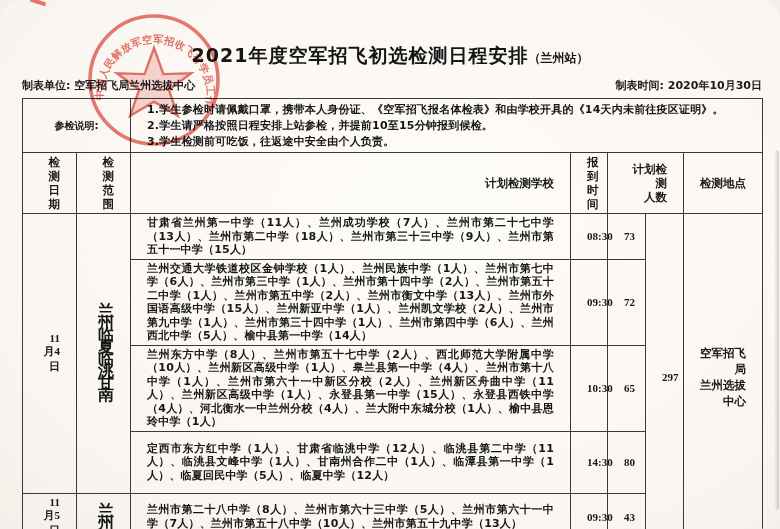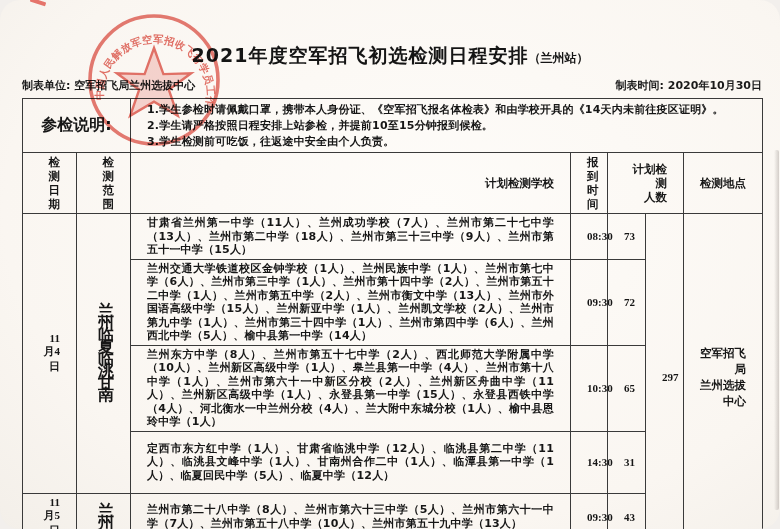--- a/index.html
+++ b/index.html
@@ -44,21 +44,21 @@
     border:1.5px solid #3a3a3a;
     padding:2px 16px;
     vertical-align:middle;
     font-weight:600;
   }
   td.c{text-align:right;font-family:Liberation Serif, serif;}
   td.schools{
     text-align:justify;line-height:13.5px;letter-spacing:0.2px;
     padding:3px 9px;
   }
-  td.noteslabel{font-size:16px;text-align:center;font-weight:bold;}
+  td.noteslabel{font-size:10px;text-align:center;font-weight:bold;}
   td.notesbody{line-height:16px;letter-spacing:0.2px;}
   td.hdr{text-align:right;font-weight:bold;font-size:11.5px;line-height:14px;}
   .pre{white-space:pre-line;}
   td.range{line-height:12px;font-size:16px;}
   td.loc{font-size:11.5px;line-height:16px;}
   .stamp{
     position:absolute;left:82px;top:8px;
     mix-blend-mode:multiply;opacity:0.88;
     pointer-events:none;
   }
@@ -126,21 +126,21 @@
         <td class="c">72</td>
       </tr>
       <tr style="height:79px">
         <td class="schools">兰州东方中学（8人）、兰州市第五十七中学（2人）、西北师范大学附属中学（10人）、兰州新区高级中学（1人）、皋兰县第一中学（4人）、兰州市第十八中学（1人）、兰州市第六十一中新区分校（2人）、兰州新区舟曲中学（11人）、兰州新区高级中学（1人）、永登县第一中学（15人）、永登县西铁中学（4人）、河北衡水一中兰州分校（4人）、兰大附中东城分校（1人）、榆中县恩玲中学（1人）</td>
         <td class="c">10:30</td>
         <td class="c">65</td>
       </tr>
       <tr style="height:62px">
         <td class="schools">定西市东方红中学（1人）、甘肃省临洮中学（12人）、临洮县第二中学（11人）、临洮县文峰中学（1人）、甘南州合作二中（1人）、临潭县第一中学（1人）、临夏回民中学（5人）、临夏中学（12人）</td>
         <td class="c">14:30</td>
-        <td class="c">31</td>
+        <td class="c">80</td>
       </tr>
       <tr style="height:41px">
         <td class="c">11月5日</td>
         <td class="c range">兰州</td>
         <td class="schools">兰州市第二十八中学（8人）、兰州市第六十三中学（5人）、兰州市第六十一中学（7人）、兰州市第五十八中学（10人）、兰州市第五十九中学（13人）</td>
         <td class="c">09:30</td>
         <td class="c">43</td>
       </tr>
     </tbody>
   </table>

